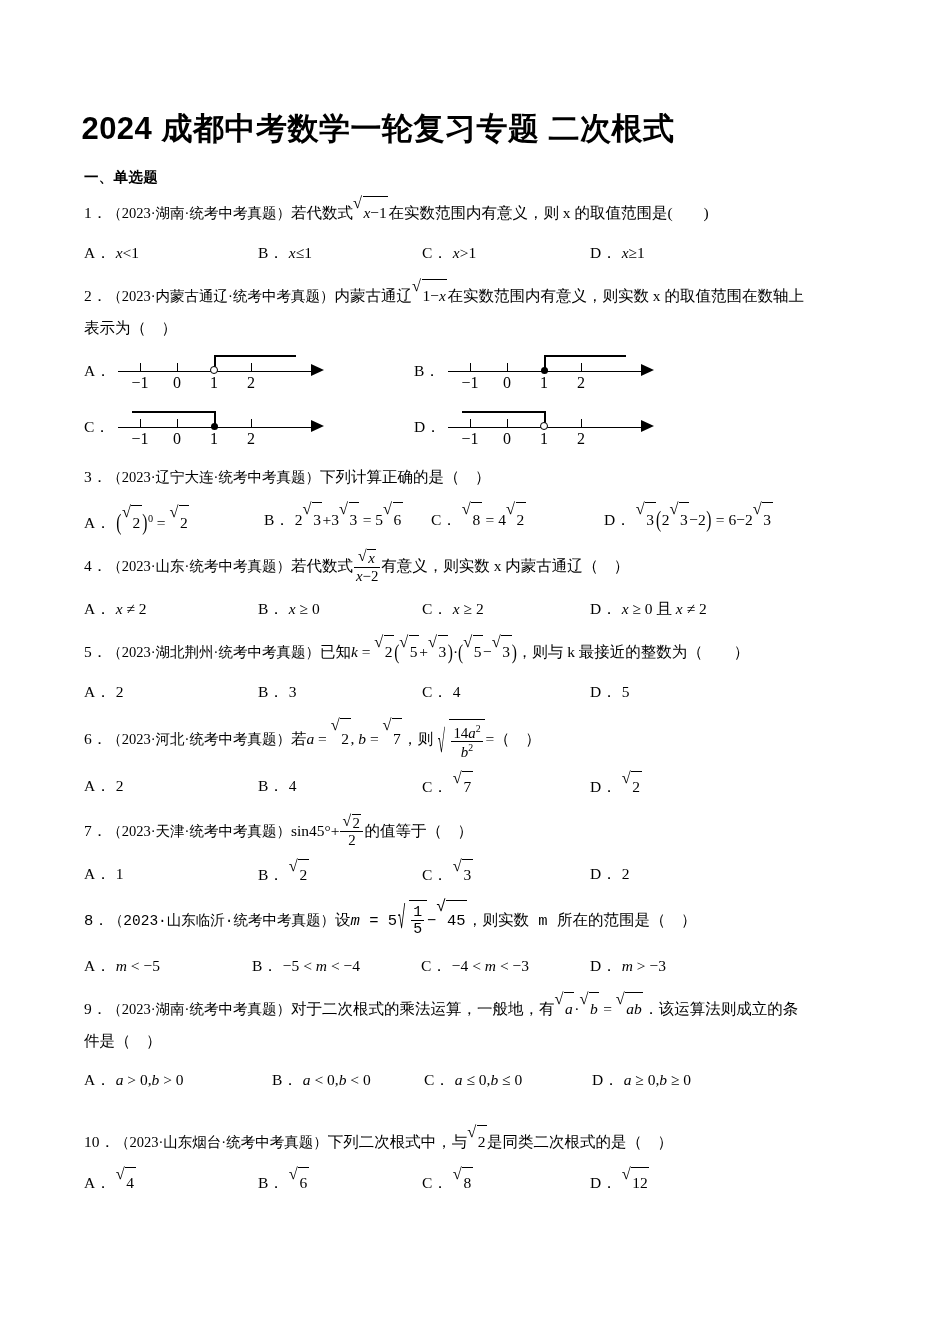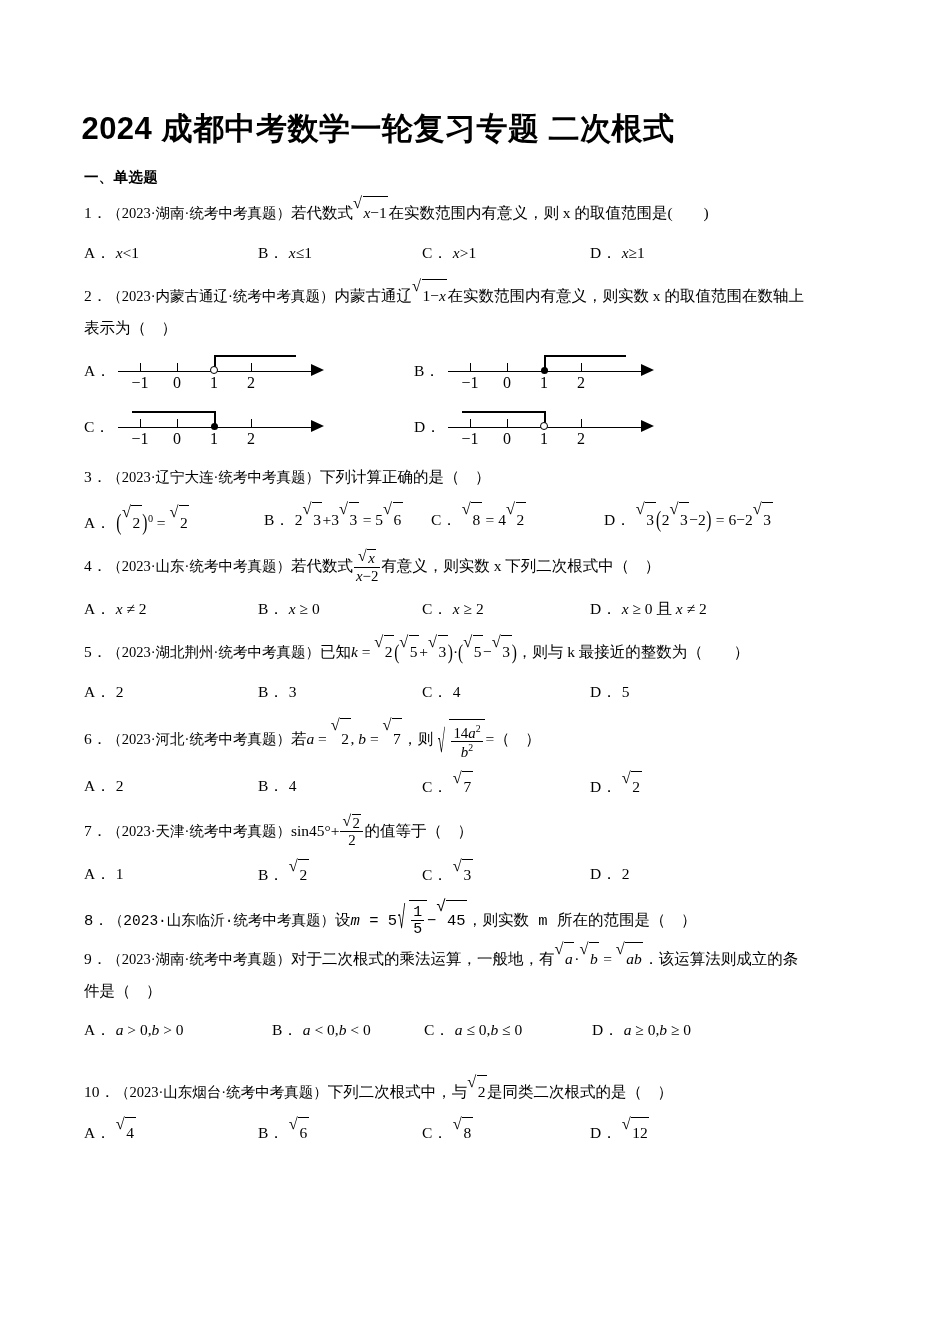--- a/index.html
+++ b/index.html
@@ -357,21 +357,21 @@
       <div class="opts tall">
         <span class="opt q3c0"><span class="lb">A．</span><span class="bigparen">(</span><span class="rad"><span class="bar">2</span></span><span class="bigparen">)</span><span class="pexp">0</span> = <span class="rad"><span class="bar">2</span></span></span>
         <span class="opt q3c1"><span class="lb">B．</span>2<span class="rad"><span class="bar">3</span></span>+3<span class="rad"><span class="bar">3</span></span> = 5<span class="rad"><span class="bar">6</span></span></span>
         <span class="opt q3c2"><span class="lb">C．</span><span class="rad"><span class="bar">8</span></span> = 4<span class="rad"><span class="bar">2</span></span></span>
         <span class="opt q3c3"><span class="lb">D．</span><span class="rad"><span class="bar">3</span></span><span class="bigparen">(</span>2<span class="rad"><span class="bar">3</span></span>−2<span class="bigparen">)</span> = 6−2<span class="rad"><span class="bar">3</span></span></span>
       </div>
     </div>
 
     <div class="q">
       <div class="q-stem" style="line-height:38px;">
-        <span>4</span><span>．</span><span class="src">（2023·山东·统考中考真题）</span><span>若代数式</span><span class="frac"><span class="num"><span class="rad"><span class="bar"><span class="it">x</span></span></span></span><span class="den"><span class="it">x</span>−2</span></span><span>有意义，则实数 x 下列二次根式中（　）</span>
+        <span>4</span><span>．</span><span class="src">（2023·山东·统考中考真题）</span><span>若代数式</span><span class="frac"><span class="num"><span class="rad"><span class="bar"><span class="it">x</span></span></span></span><span class="den"><span class="it">x</span>−2</span></span><span>有意义，则实数 x 内蒙古通辽（　）</span>
       </div>
       <div class="opts">
         <span class="opt c0"><span class="lb">A．</span><span class="it">x</span> ≠ 2</span>
         <span class="opt c1"><span class="lb">B．</span><span class="it">x</span> ≥ 0</span>
         <span class="opt c2"><span class="lb">C．</span><span class="it">x</span> ≥ 2</span>
         <span class="opt c3"><span class="lb">D．</span><span class="it">x</span> ≥ 0 且 <span class="it">x</span> ≠ 2</span>
       </div>
     </div>
 
     <div class="q">
@@ -407,20 +407,26 @@
         <span class="opt c1"><span class="lb">B．</span><span class="rad"><span class="bar">2</span></span></span>
         <span class="opt c2"><span class="lb">C．</span><span class="rad"><span class="bar">3</span></span></span>
         <span class="opt c3"><span class="lb">D．</span>2</span>
       </div>
     </div>
 
     <div class="q">
       <div class="q-stem" style="line-height:40px;font-family:Liberation Mono, monospace;">
         <span>8</span><span>．</span><span class="src">（2023·山东临沂·统考中考真题）</span><span>设</span><span><span class="it">m</span> = 5<span class="radbig"><span class="bar"><span class="frac"><span class="num">1</span><span class="den">5</span></span></span></span>−<span class="rad"><span class="bar">45</span></span></span><span>，则实数 m 所在的范围是（　）</span>
       </div>
+      <div class="opts">
+        <span class="opt c0"><span class="lb">A．</span><span class="it">m</span> &lt; −5</span>
+        <span class="opt q8c1"><span class="lb">B．</span>−5 &lt; <span class="it">m</span> &lt; −4</span>
+        <span class="opt q8c2"><span class="lb">C．</span>−4 &lt; <span class="it">m</span> &lt; −3</span>
+        <span class="opt q8c3"><span class="lb">D．</span><span class="it">m</span> &gt; −3</span>
+      </div>
     </div>
 
     <div class="q">
       <div class="q-stem">
         <span>9</span><span>．</span><span class="src">（2023·湖南·统考中考真题）</span><span>对于二次根式的乘法运算，一般地，有</span><span><span class="rad"><span class="bar"><span class="it">a</span></span></span>·<span class="rad"><span class="bar"><span class="it">b</span></span></span> = <span class="rad"><span class="bar"><span class="it">ab</span></span></span></span><span>．该运算法则成立的条</span>
       </div>
       <div class="q-stem">件是（　）</div>
       <div class="opts">
         <span class="opt c0"><span class="lb">A．</span><span class="it">a</span> &gt; 0,<span class="it">b</span> &gt; 0</span>
         <span class="opt q9c1"><span class="lb">B．</span><span class="it">a</span> &lt; 0,<span class="it">b</span> &lt; 0</span>

